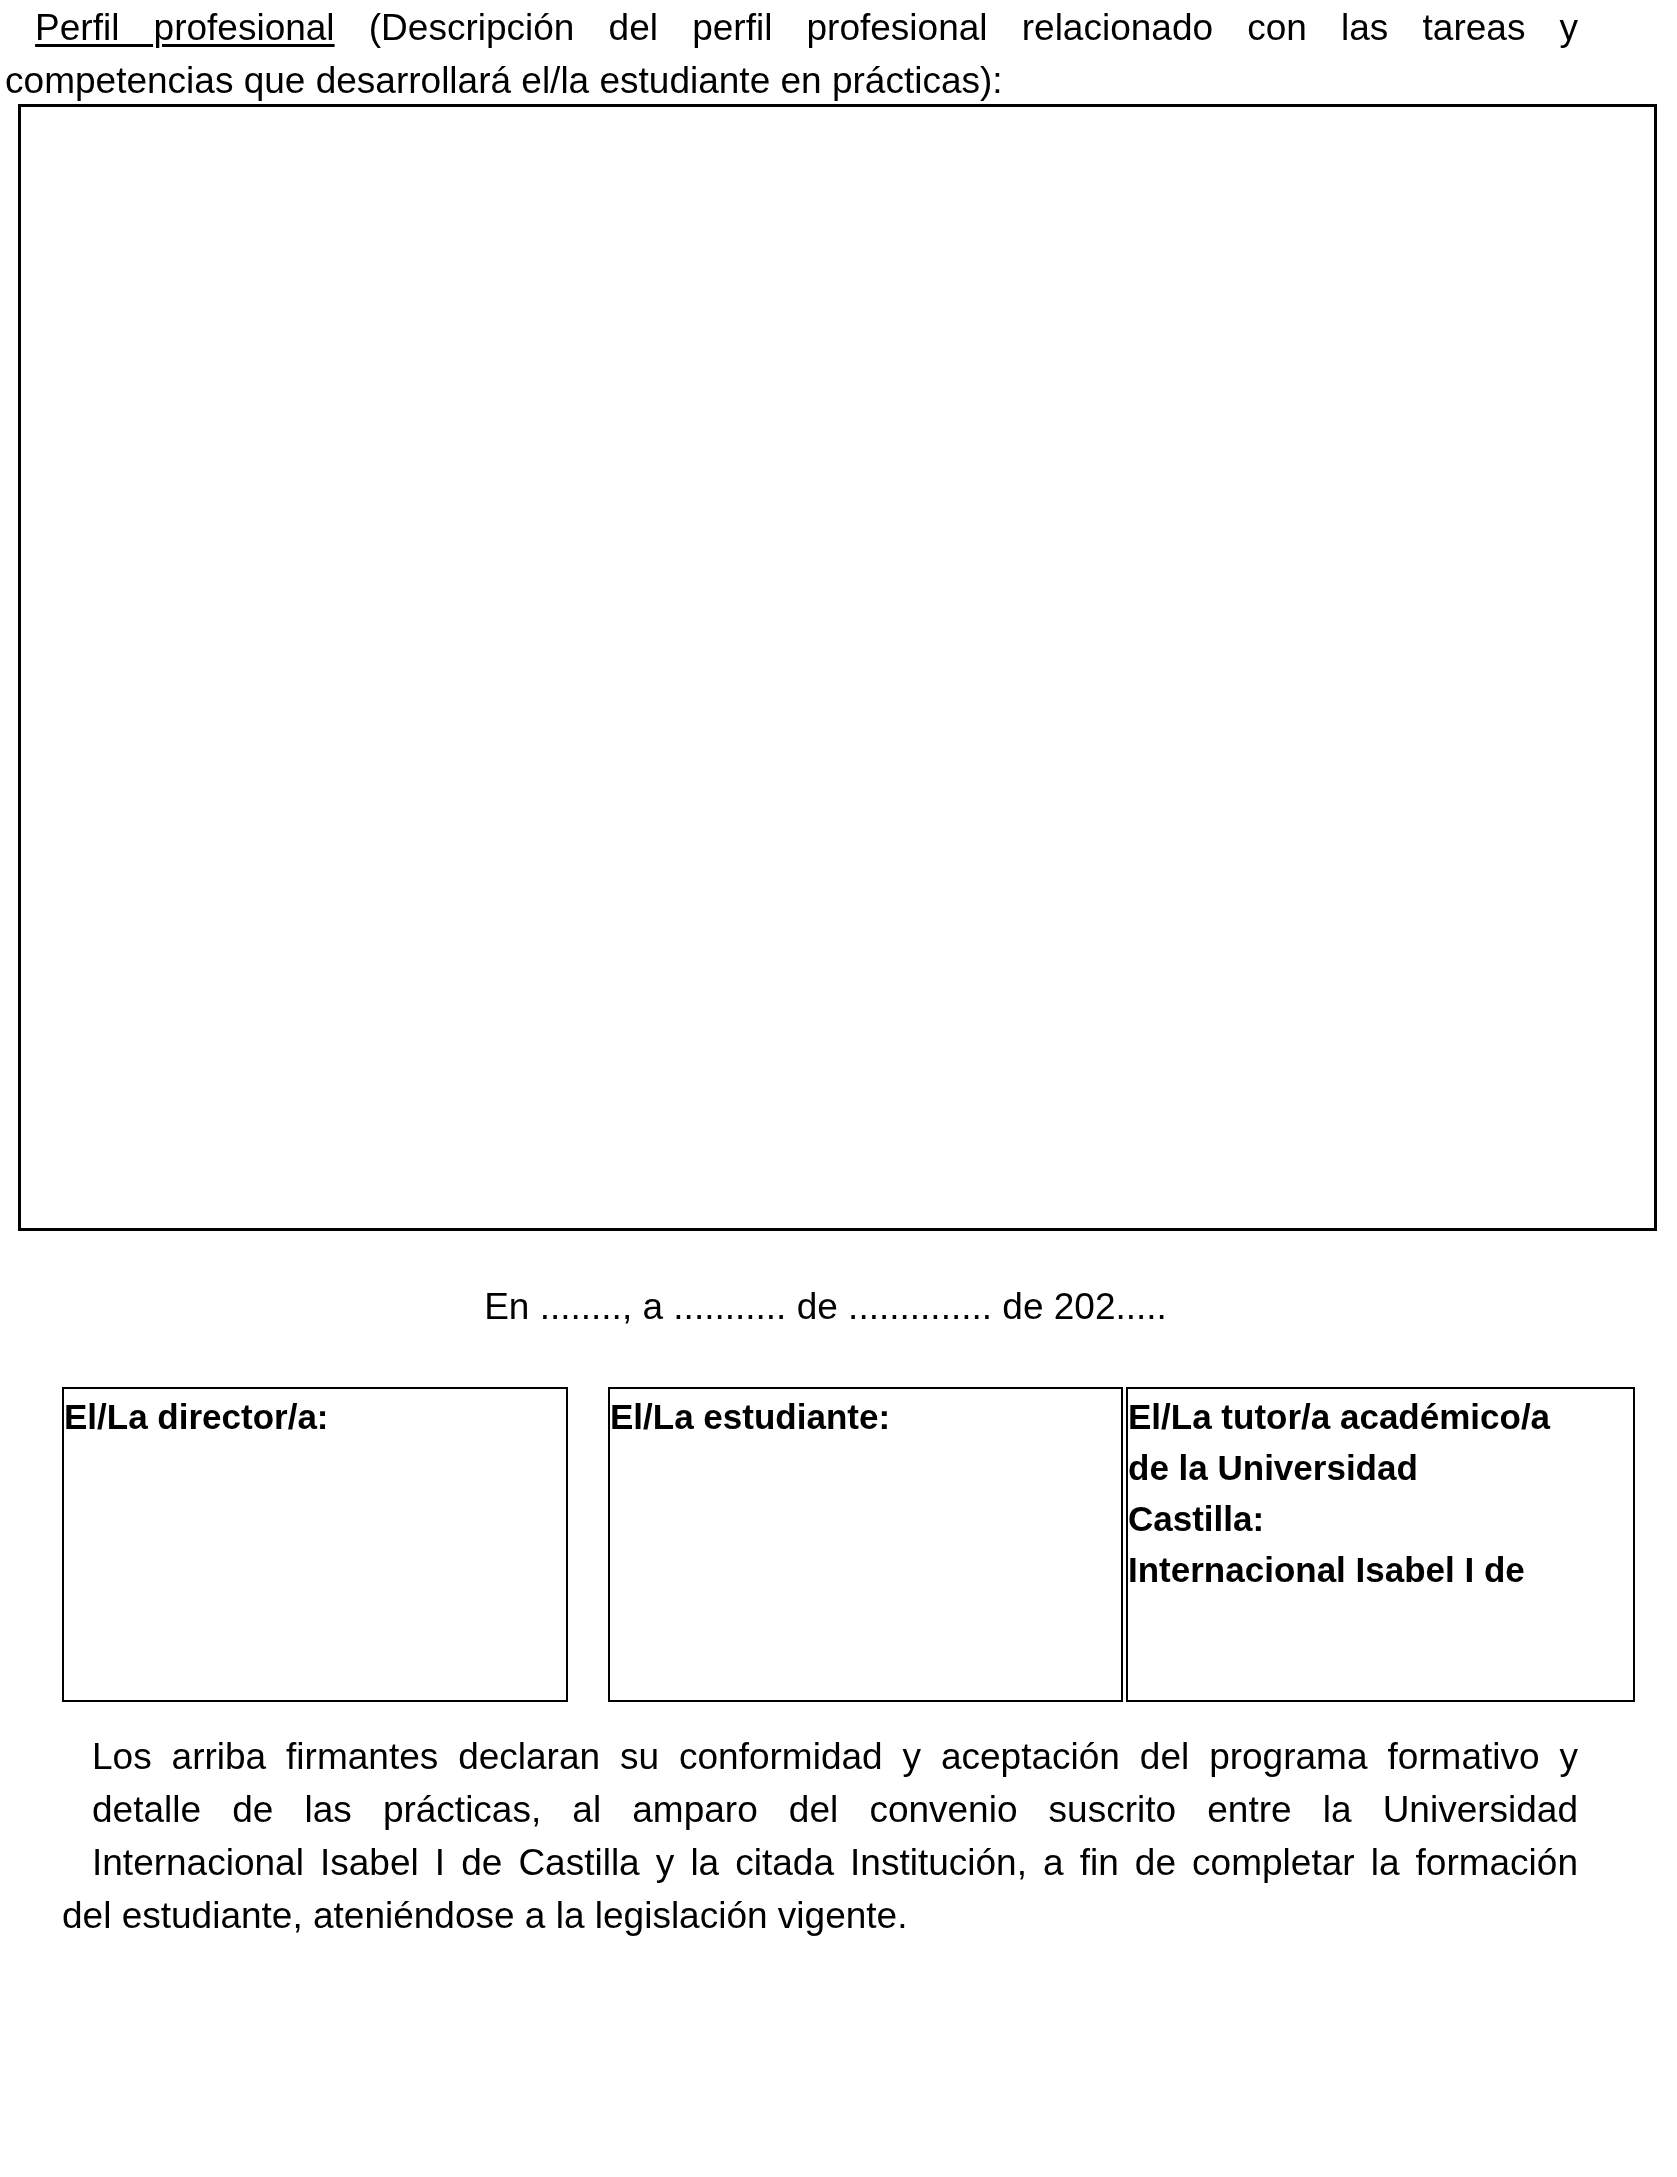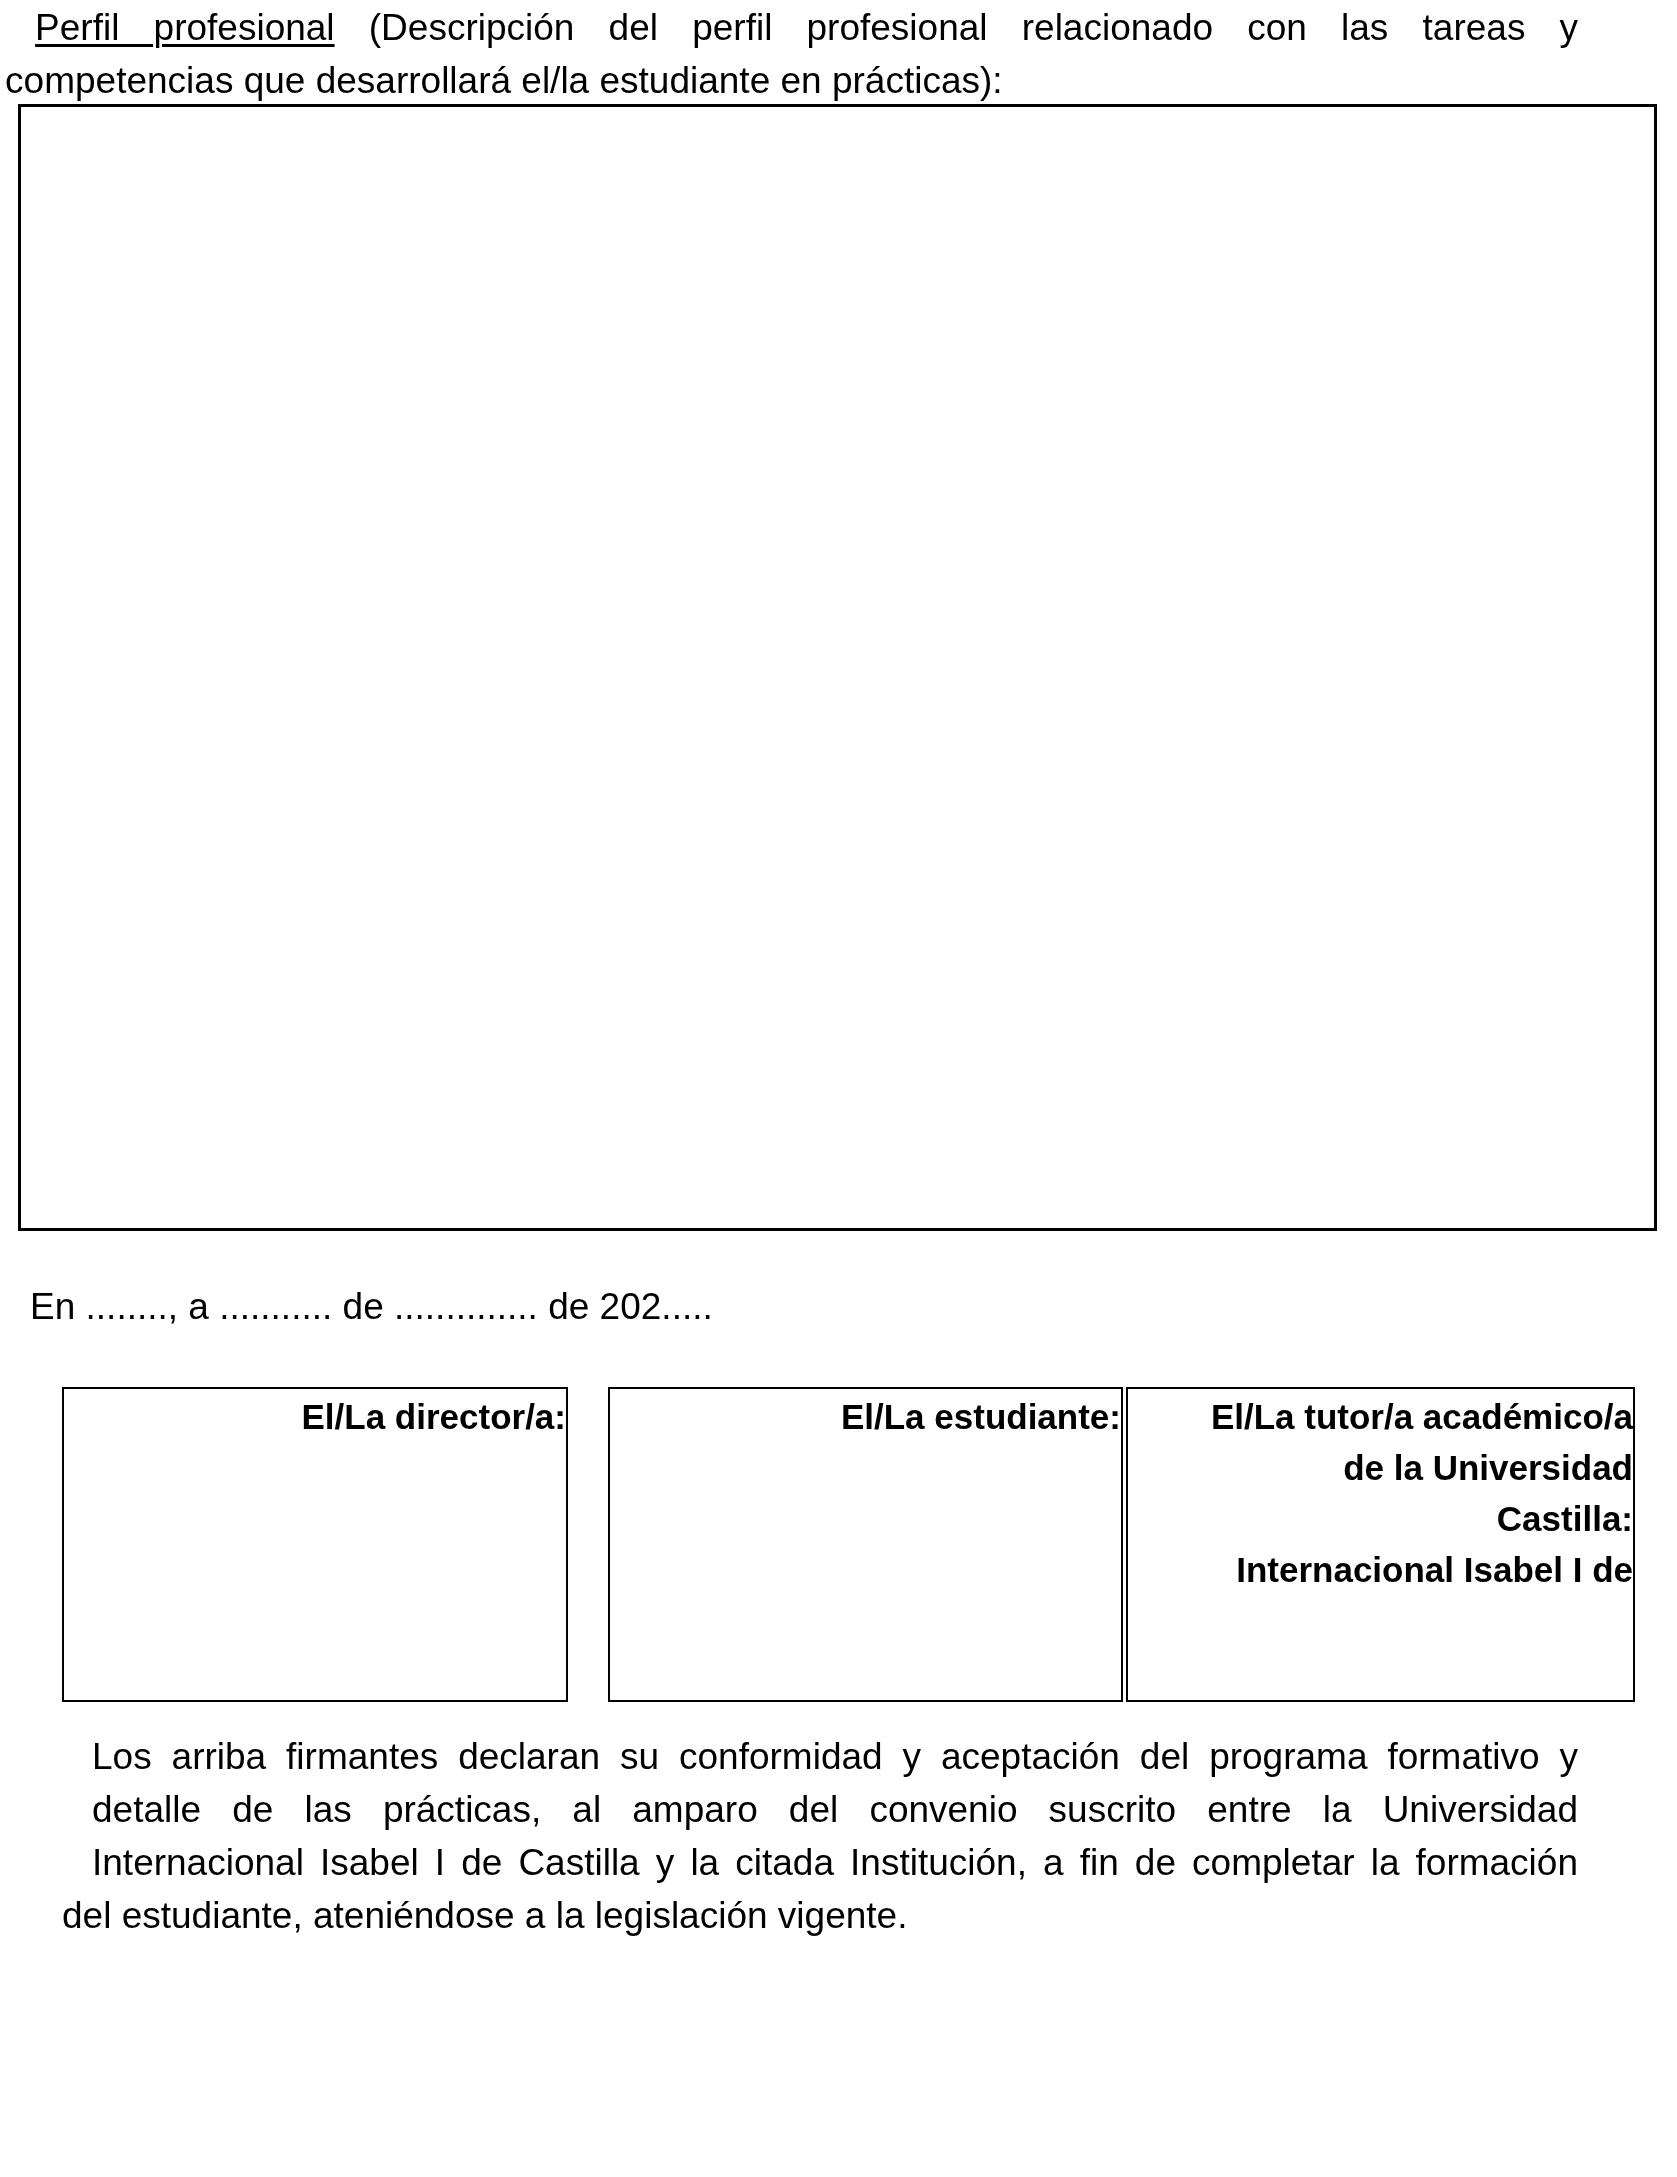--- a/index.html
+++ b/index.html
@@ -28,29 +28,30 @@
   }
   .profile-box {
     position: absolute;
     left: 18px; top: 104px;
     width: 1639px; height: 1127px;
     border: 3.4px solid #000000;
     background: #ffffff;
   }
   .date-line {
     position: absolute;
-    left: 30px; top: 1280px;
+    left: 6px; top: 1280px;
     width: 1639px;
+    text-align: center;
   }
   .sig-box {
     position: absolute;
     top: 1387px; height: 315px;
     border: 2.6px solid #000000;
     background: #ffffff;
-    text-align: right;
+    text-align: left;
     padding-top: 1.7px;
   }
   .sig-box.director { left: 62px;  width: 506px; }
   .sig-box.student  { left: 608px; width: 515px; }
   .sig-box.tutor    { left: 1126px; width: 509px; }
   .sig-title-line {
     font-weight: bold;
     font-size: 35px;
     line-height: 51px;
     white-space: nowrap;

